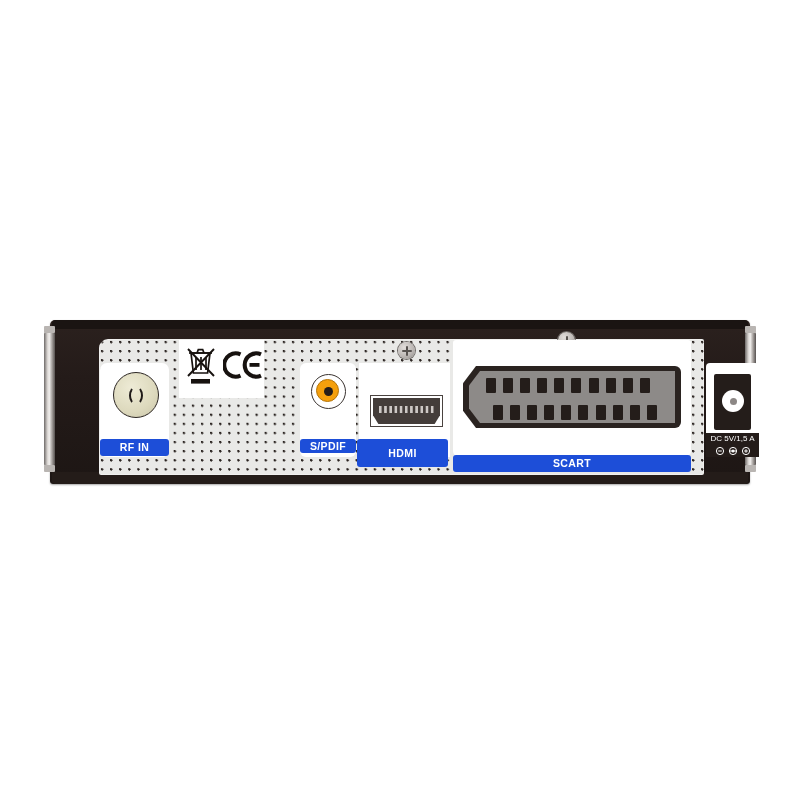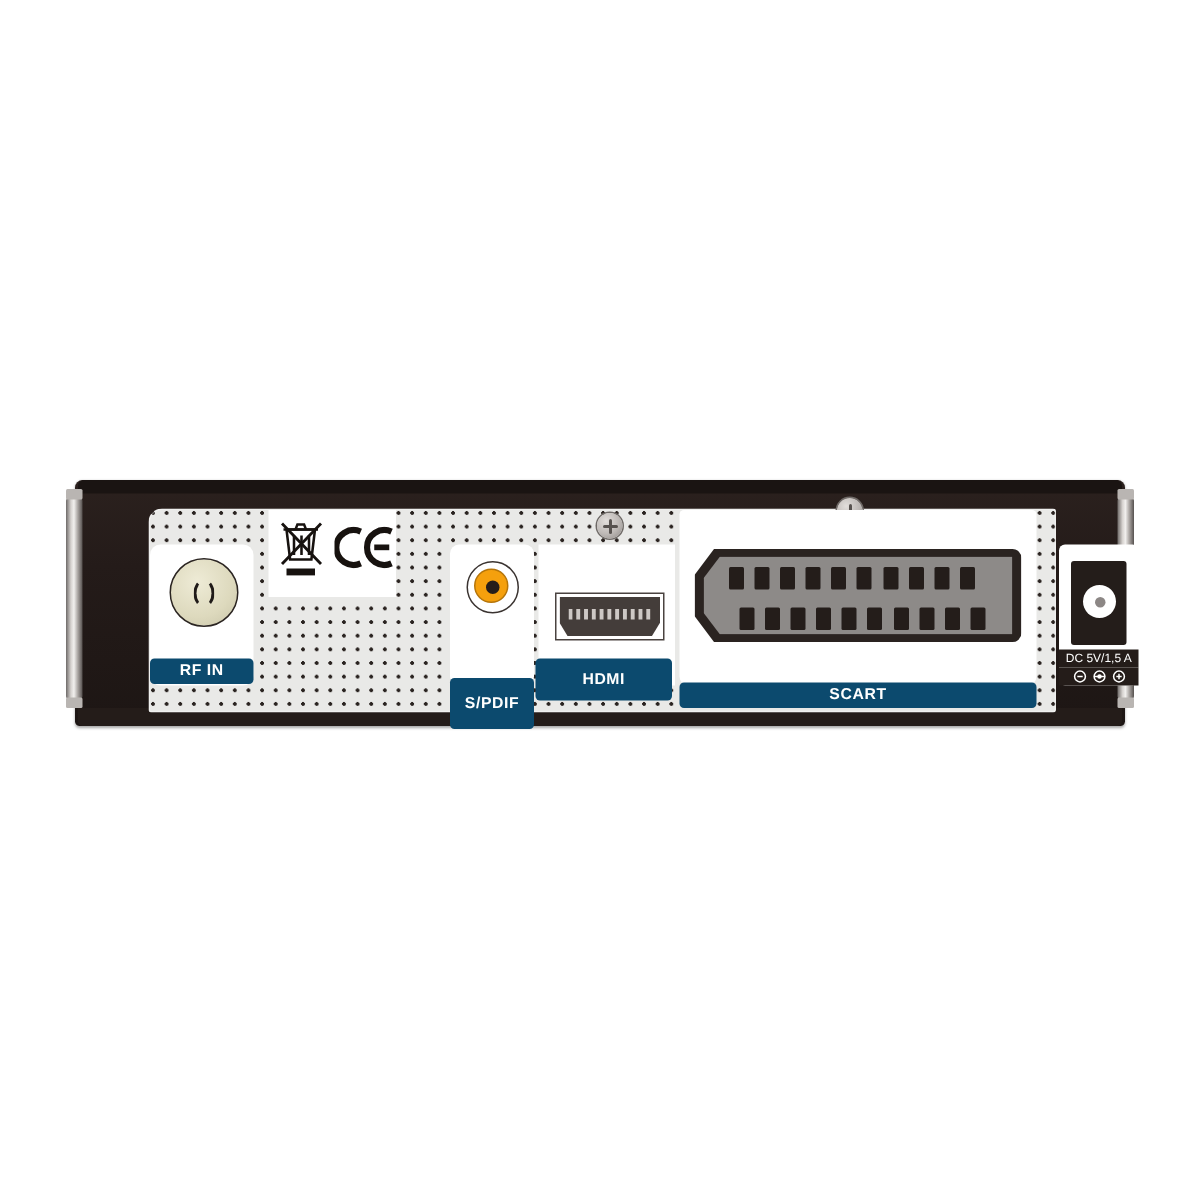--- a/index.html
+++ b/index.html
@@ -91,21 +91,21 @@
 
   
   .plate {
     position: absolute;
     background: #ffffff;
   }
 
   
   .label-bar {
     position: absolute;
-    background: #0c4a6e;
+    background: #1d4ed8;
     color: #ffffff;
     font-size: 10.5px;
     font-weight: bold;
     letter-spacing: 0.4px;
     display: flex;
     align-items: center;
     justify-content: center;
     line-height: 1;
     border-radius: 3px;
     white-space: nowrap;
@@ -345,21 +345,21 @@
 
   <div class="screw" style="left:356px; top:22px;"></div>
   <div class="screw" style="left:516px; top:12px;"></div>
 
   <div class="plate" id="spdif-plate"></div>
   <div id="spdif-jack">
     <div id="spdif-ring">
       <div id="spdif-pin"></div>
     </div>
   </div>
-  <div class="label-bar" style="left:258px; top:119px; width:56px; height:34px;margin-top:13px;">S/PDIF</div>
+  <div class="label-bar" style="left:258px; top:119px; width:56px; height:14px;">S/PDIF</div>
 
   <div class="plate" id="hdmi-plate"></div>
   <div id="hdmi-port">
     <div id="hdmi-cavity">
       <div id="hdmi-pins"></div>
     </div>
   </div>
   <div class="label-bar" style="left:315px; top:119px; width:91px; height:28px;">HDMI</div>
 
   <div class="plate" id="scart-plate"></div>

